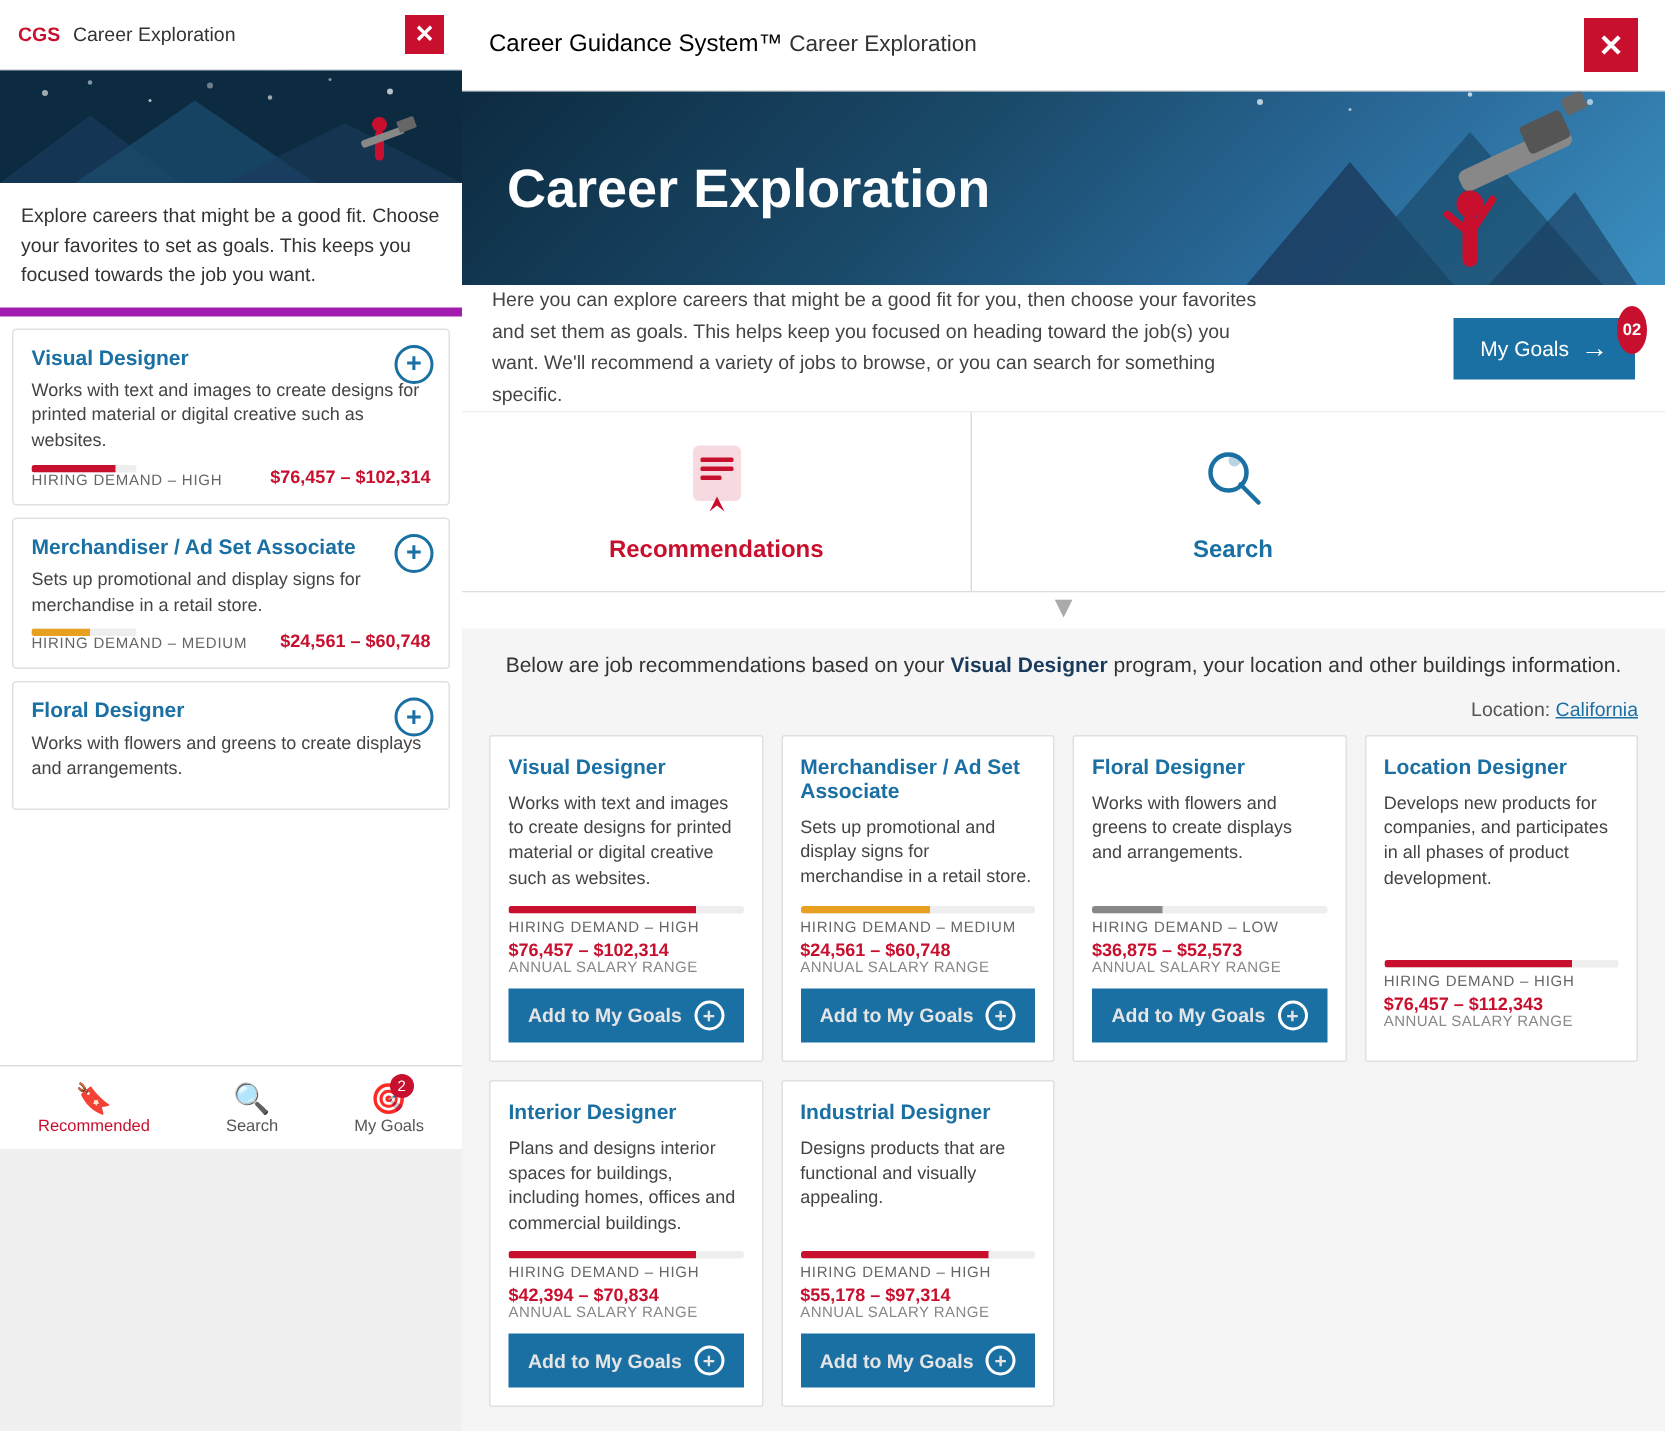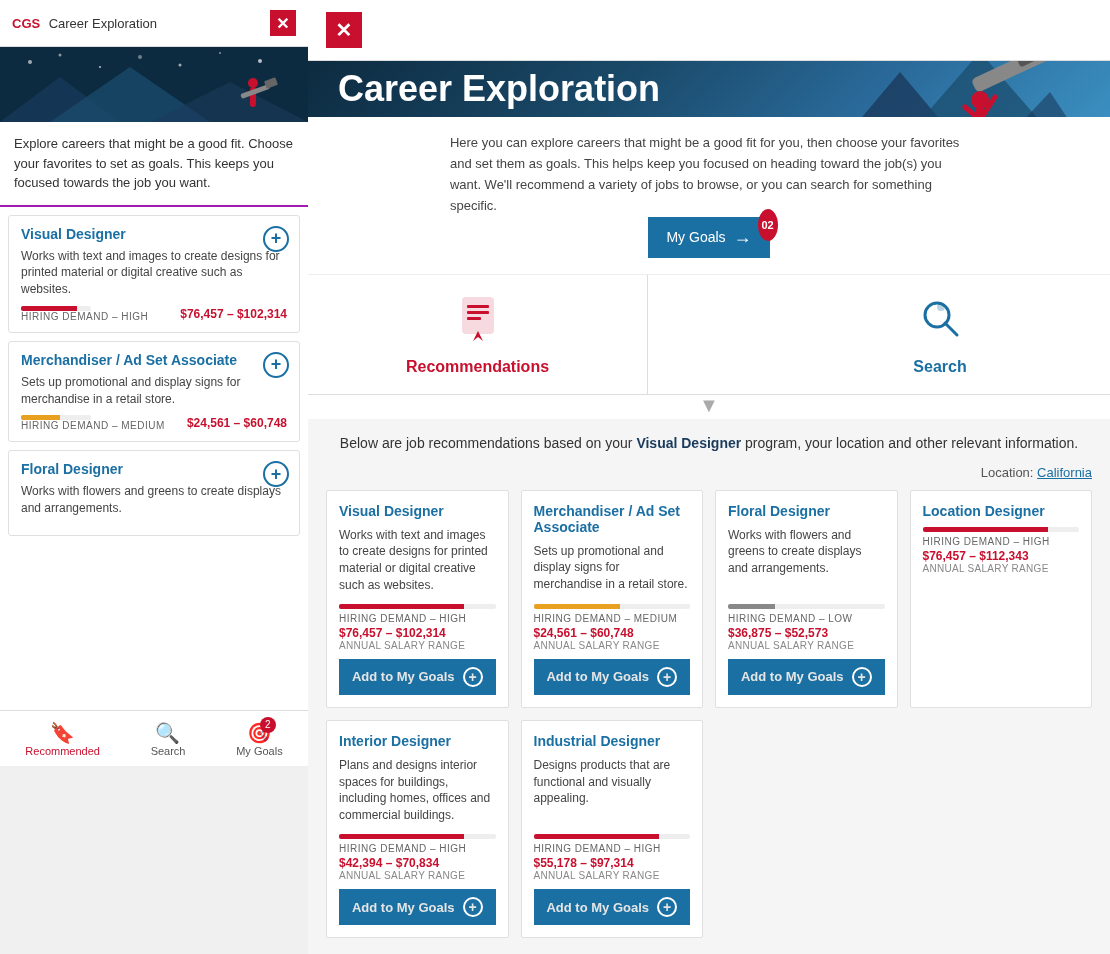--- a/index.html
+++ b/index.html
@@ -53,21 +53,21 @@
     .left-banner-bg {
       width: 100%; height: 100%;
       background: radial-gradient(ellipse at 20% 50%, #1a4a6a 0%, #0d2b40 100%);
       position: relative;
     }
     .left-desc {
       padding: 12px 14px;
       font-size: 13px;
       color: #333;
       line-height: 1.5;
-      border-bottom: 2px solid #a21caf;
+      border-bottom: 6px solid #a21caf;
     }
     .left-cards-area {
       flex: 1;
       overflow-y: auto;
       padding: 8px;
     }
     .left-card {
       background: #fff;
       border: 1px solid #e0e0e0;
       border-radius: 3px;
@@ -204,26 +204,25 @@
     }
     .hero-graphic {
       position: absolute;
       right: 0; top: 0; bottom: 0;
       width: 300px;
       display: flex; align-items: center; justify-content: center;
     }
 
     .intro-section {
       background: #fff;
-      padding: 16px 20px;
+      padding: 0 20px;
       display: flex;
       align-items: center;
       justify-content: space-between;
       border-bottom: 1px solid #eee;
-      flex-direction: column;
     }
     .intro-text { font-size: 13px; color: #444; line-height: 1.6; max-width: 68%; }
     .my-goals-btn {
       background: #1a6fa3;
       color: #fff;
       border: none;
       padding: 10px 18px;
       font-size: 14px;
       cursor: pointer;
       display: flex; align-items: center; gap: 8px;
@@ -237,22 +236,22 @@
       border-radius: 50%;
       width: 20px; height: 32px;
       font-size: 11px;
       display: flex; align-items: center; justify-content: center;
       font-weight: bold;
     }
 
     .nav-tabs-section {
       background: #fff;
       display: flex;
-      justify-content: space-between;
-      gap: 16px;
+      justify-content: flex-start;
+      gap: 4px;
       border-bottom: 1px solid #ddd;
     }
     .nav-tab {
       flex: 1;
       max-width: 340px;
       display: flex;
       flex-direction: column;
       align-items: center;
       padding: 18px 10px;
       cursor: pointer;
@@ -481,20 +480,24 @@
         <span class="nav-badge">2</span>
       </div>
       <span>My Goals</span>
     </div>
   </div>
 </div>
 
 <div class="right-panel">
 
   <div class="right-header">
+    <div>
+      <span class="cgs">Career Guidance System™</span>
+      <span style="color:#333; font-size:15px;"> <span>Career Exploration</span></span>
+    </div>
     <button class="close-btn-right">✕</button>
   </div>
 
   <div class="hero-banner">
     <div class="hero-title">Career Exploration</div>
     <div class="hero-graphic">
       <svg width="280" height="155" viewBox="0 0 280 155">
 
         <circle cx="20" cy="20" r="2" fill="white" opacity="0.7"></circle>
         <circle cx="50" cy="10" r="1.5" fill="white" opacity="0.5"></circle>
@@ -556,21 +559,21 @@
       <div class="nav-tab-label">Search</div>
     </div>
   </div>
 
   <div style="background:#fff; text-align:center; color:#aaa; font-size:20px; line-height:1; padding-bottom:4px;">▼</div>
 
   <div class="recommendations-section">
     <div class="rec-header">
       <span>Below are job recommendations based on your</span>
       <strong>Visual Designer</strong>
-      <span> </span><span>program, your location and other relevant information.</span>
+      <span> </span><span>program, your location and other buildings information.</span>
     </div>
     <div class="location-row">
       <span>Location:</span>
       <span class="location-link">California</span>
     </div>
 
     <div class="job-cards-grid">
 
       <div class="job-card">
         <div class="job-card-title">Visual Designer</div>
@@ -612,20 +615,21 @@
         <div class="job-card-salary">$36,875 – $52,573</div>
         <div class="job-card-salary-label">ANNUAL SALARY RANGE</div>
         <button class="add-goal-btn">
           <span>Add to My Goals</span>
           <div class="btn-circle-icon">+</div>
         </button>
       </div>
 
       <div class="job-card">
         <div class="job-card-title">Location Designer</div>
+        <div class="job-card-desc">Develops new products for companies, and participates in all phases of product development.</div>
         <div class="job-card-bar">
             <div class="bar-fill-high"></div>
           </div>
         <div class="job-card-demand">HIRING DEMAND – HIGH</div>
         <div class="job-card-salary">$76,457 – $112,343</div>
         <div class="job-card-salary-label">ANNUAL SALARY RANGE</div>
       </div>
     </div>
 
     <div class="job-cards-row2">

